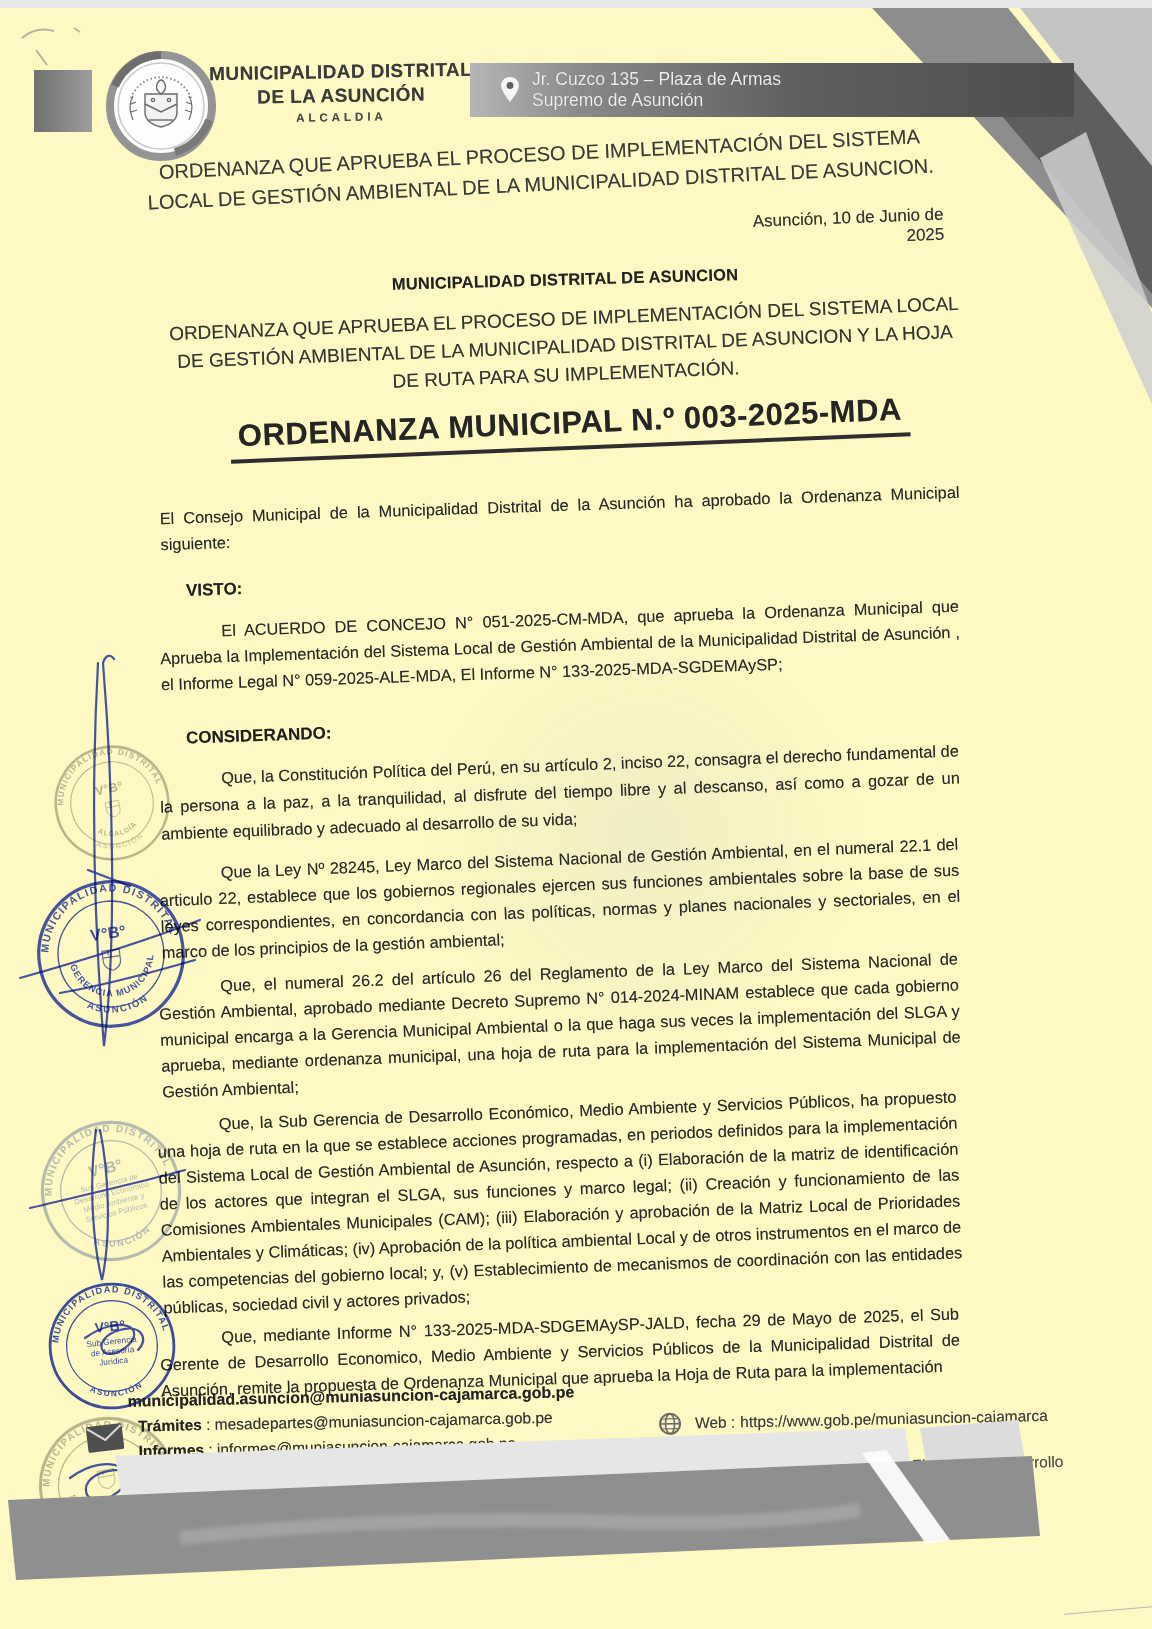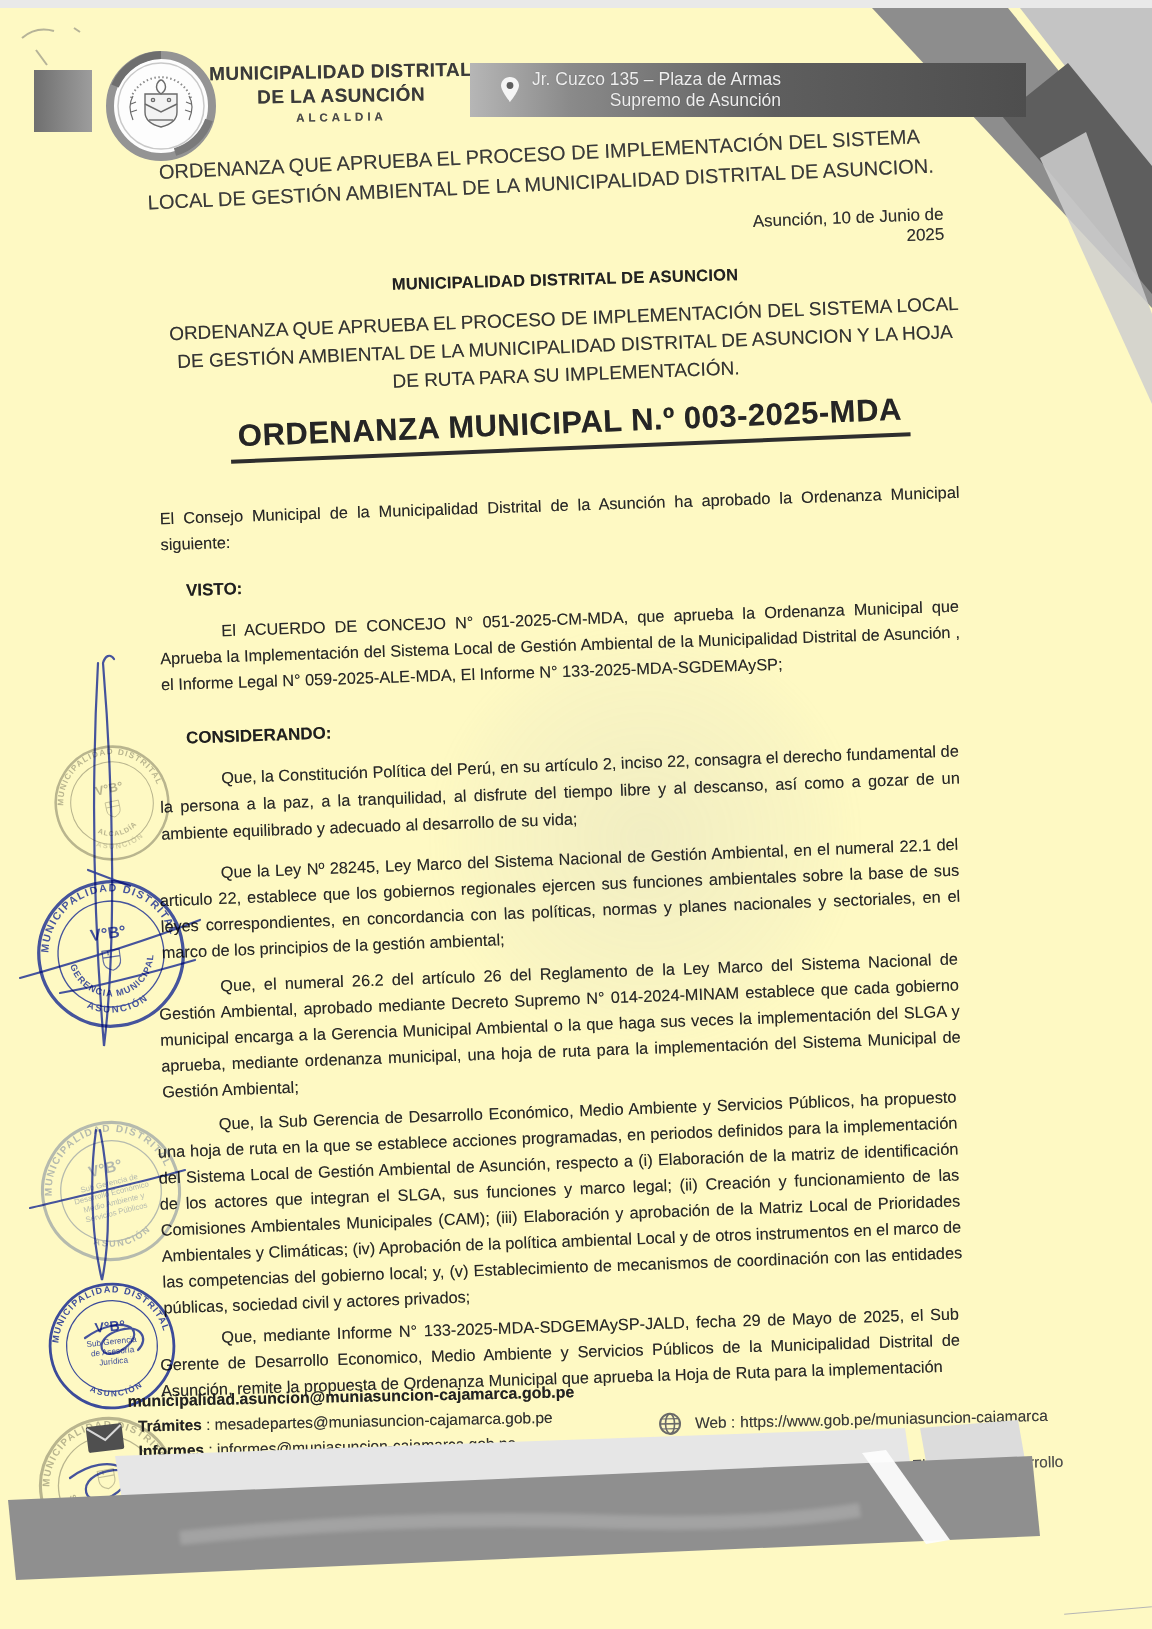--- a/index.html
+++ b/index.html
@@ -5,23 +5,23 @@
   html,body{margin:0;padding:0;background:#e9e9e9;}
   .page{position:relative;width:1152px;height:1629px;margin:8px auto;background:#fef9c3;overflow:hidden;
         font-family:Liberation Sans, sans-serif;color:#262626;}
   .abs{position:absolute;}
   .txt{text-shadow:0 0 .5px rgba(0,0,0,.38);}
 
   
   .org-block{left:205px;top:52px;width:272px;text-align:center;transform:rotate(-1deg);}
   .org-l1,.org-l2{font-size:19px;font-weight:bold;color:#3a3a3a;letter-spacing:.4px;line-height:24px;}
   .org-l3{font-size:11.5px;font-weight:bold;color:#4a4a4a;letter-spacing:4px;margin-top:3px;}
-  .addr-band{left:470px;top:55px;width:556px;height:54px;
+  .addr-band{left:470px;top:55px;width:604px;height:54px;
      background:linear-gradient(90deg,#b6b6b6 0%,#8a8a8a 18%,#5e5e5e 55%,#4e4e4e 100%);
-     display:flex;align-items:center;text-align:right;}
+     display:flex;align-items:center;}
   .addr-text{margin-left:62px;color:#efefef;font-size:17.5px;line-height:21px;text-shadow:0 0 1px rgba(0,0,0,.4);}
   .pin{position:absolute;left:30px;top:13px;}
   .banner-title{left:112px;top:131px;width:856px;text-align:center;transform:rotate(-2.7deg);
      font-size:20px;line-height:30px;color:#3a3a3a;}
   .dateline{left:712px;top:201px;width:232px;text-align:right;transform:rotate(-2.2deg);
      font-size:17px;color:#303030;}
 
   
   .org-heading{left:150px;top:262px;width:830px;text-align:center;font-size:16.5px;font-weight:bold;
      color:#222;transform:rotate(-1.6deg);letter-spacing:.2px;}

